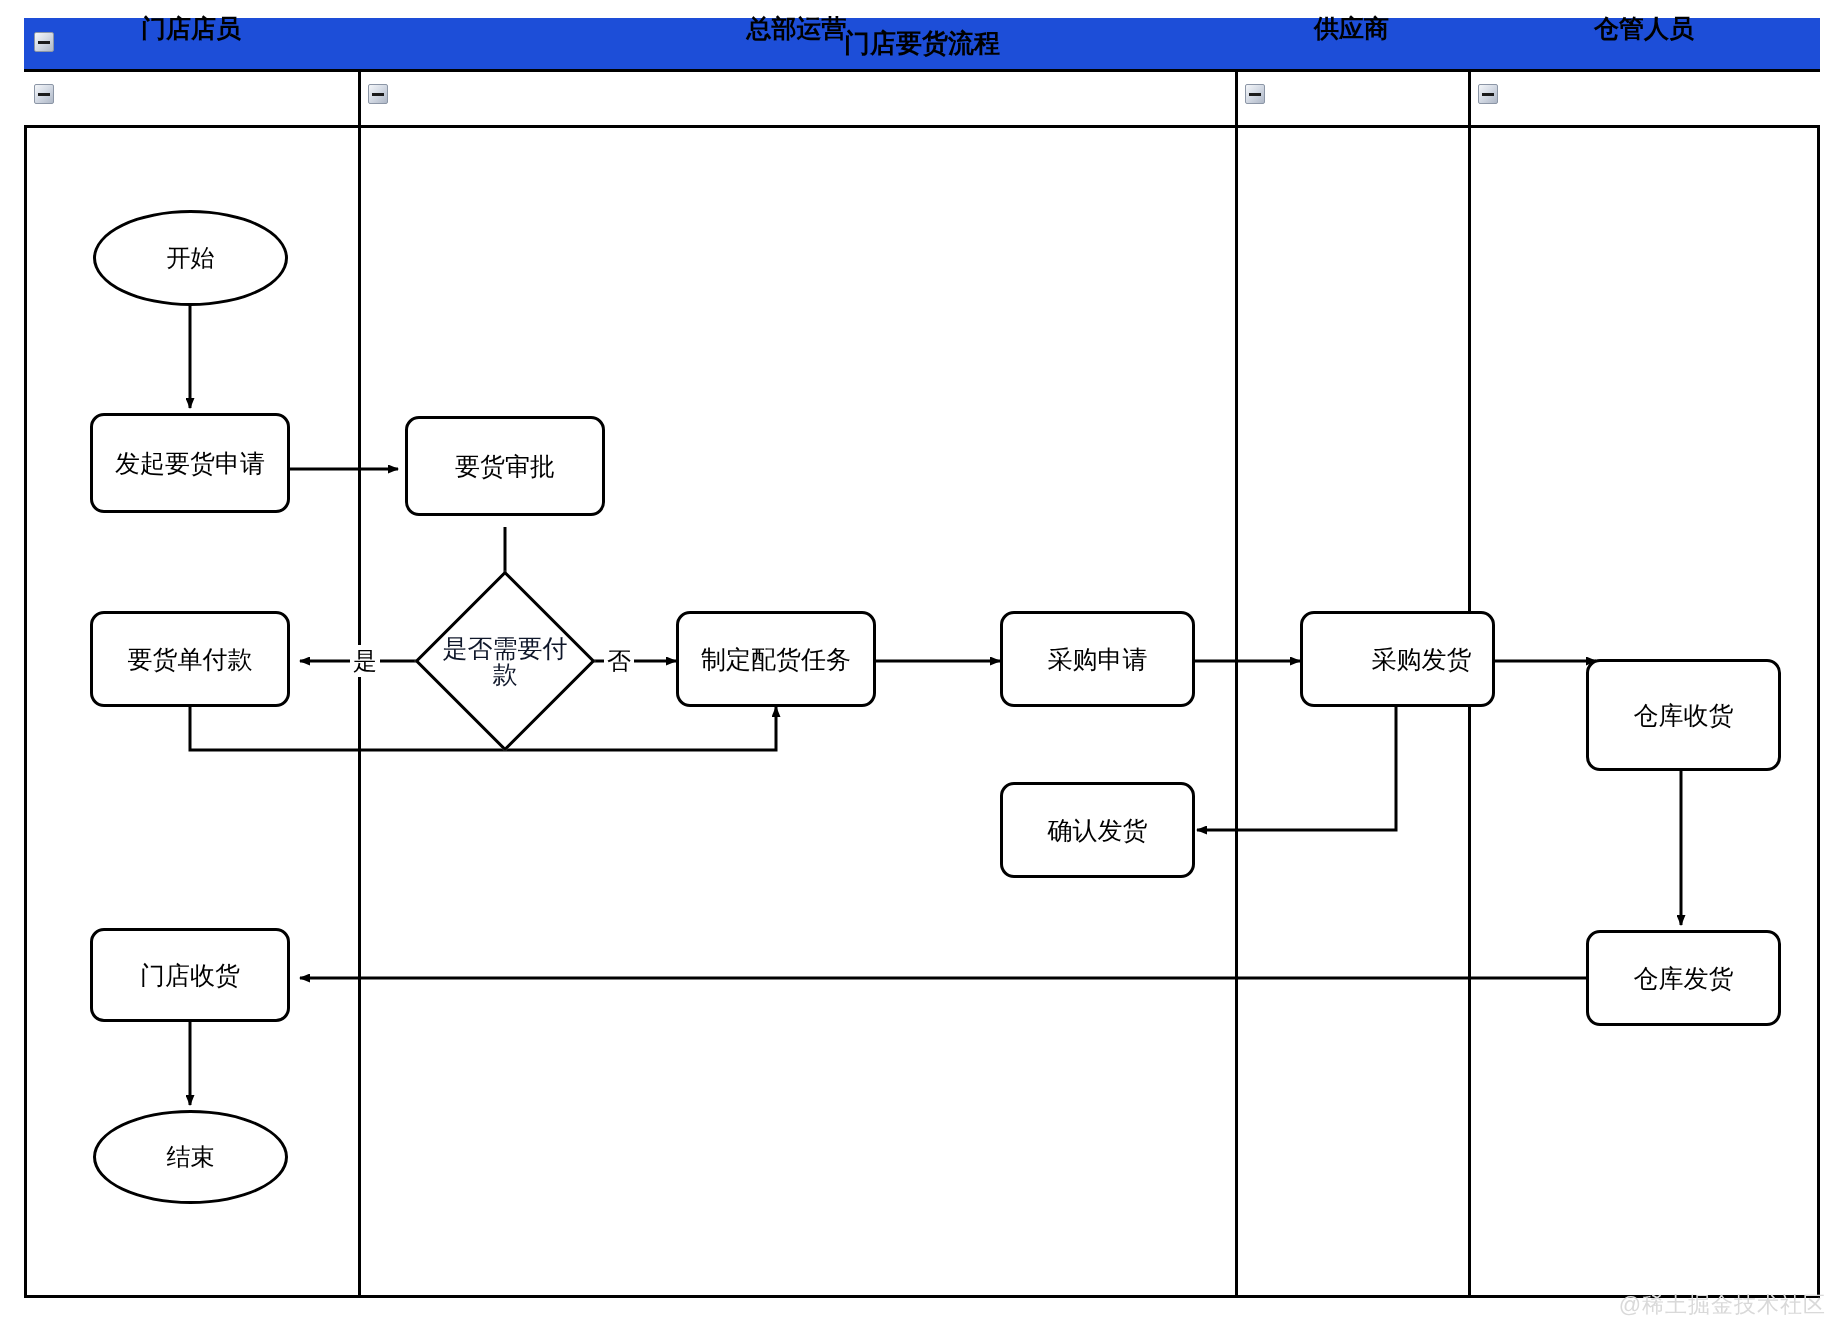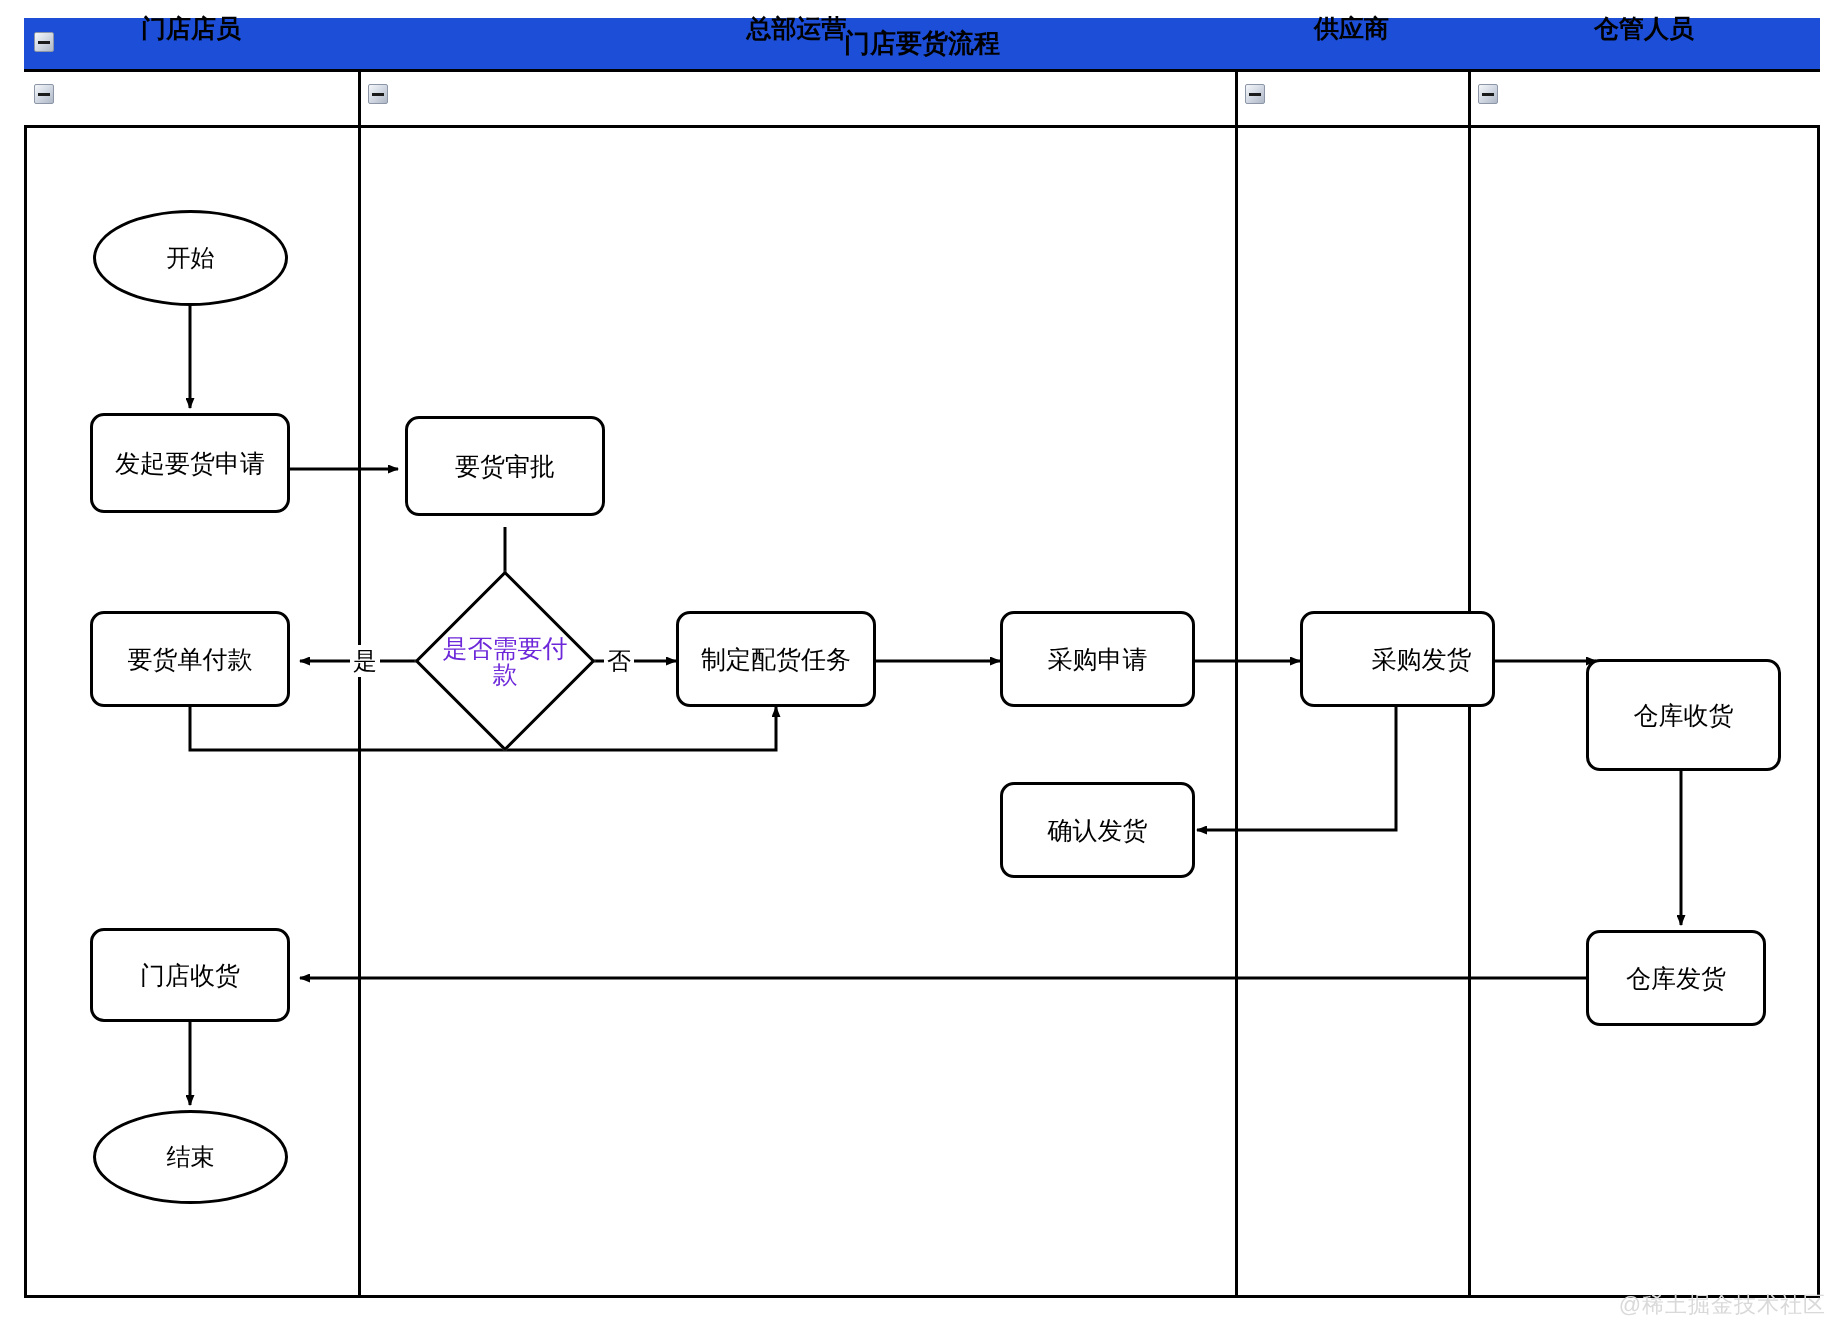--- a/index.html
+++ b/index.html
@@ -123,21 +123,21 @@
     transform: rotate(45deg);
     box-sizing: border-box;
   }
   .gw-label {
     position: relative;
     z-index: 3;
     font-size: 25px;
     line-height: 1.05;
     width: 130px;
     text-align: center;
-    color: #6d28d9;
+    color: #0f172a;
   }
 
   
   .edges {
     position: absolute;
     left: 0; top: 0;
     width: 1844px;
     height: 1326px;
     z-index: 2;
     pointer-events: none;
@@ -279,21 +279,21 @@
   </div>
 
   <div class="node task" style="left:1300px; top:611px; width:195px; height:96px;padding-left:48px;">
     <span>采购发货</span>
   </div>
 
   <div class="node task" style="left:1586px; top:611px; width:195px; height:112px;margin-top:48px;">
     <span>仓库收货</span>
   </div>
 
-  <div class="node task" style="left:1586px; top:930px; width:180px; height:96px;">
+  <div class="node task" style="left:1586px; top:930px; width:195px; height:96px;">
     <span>仓库发货</span>
   </div>
 
   <div class="edge-label" style="left:350px; top:645px;">是</div>
   <div class="edge-label" style="left:604px; top:645px;">否</div>
 
   <div class="watermark">@稀土掘金技术社区</div>
 
 </div>
 

